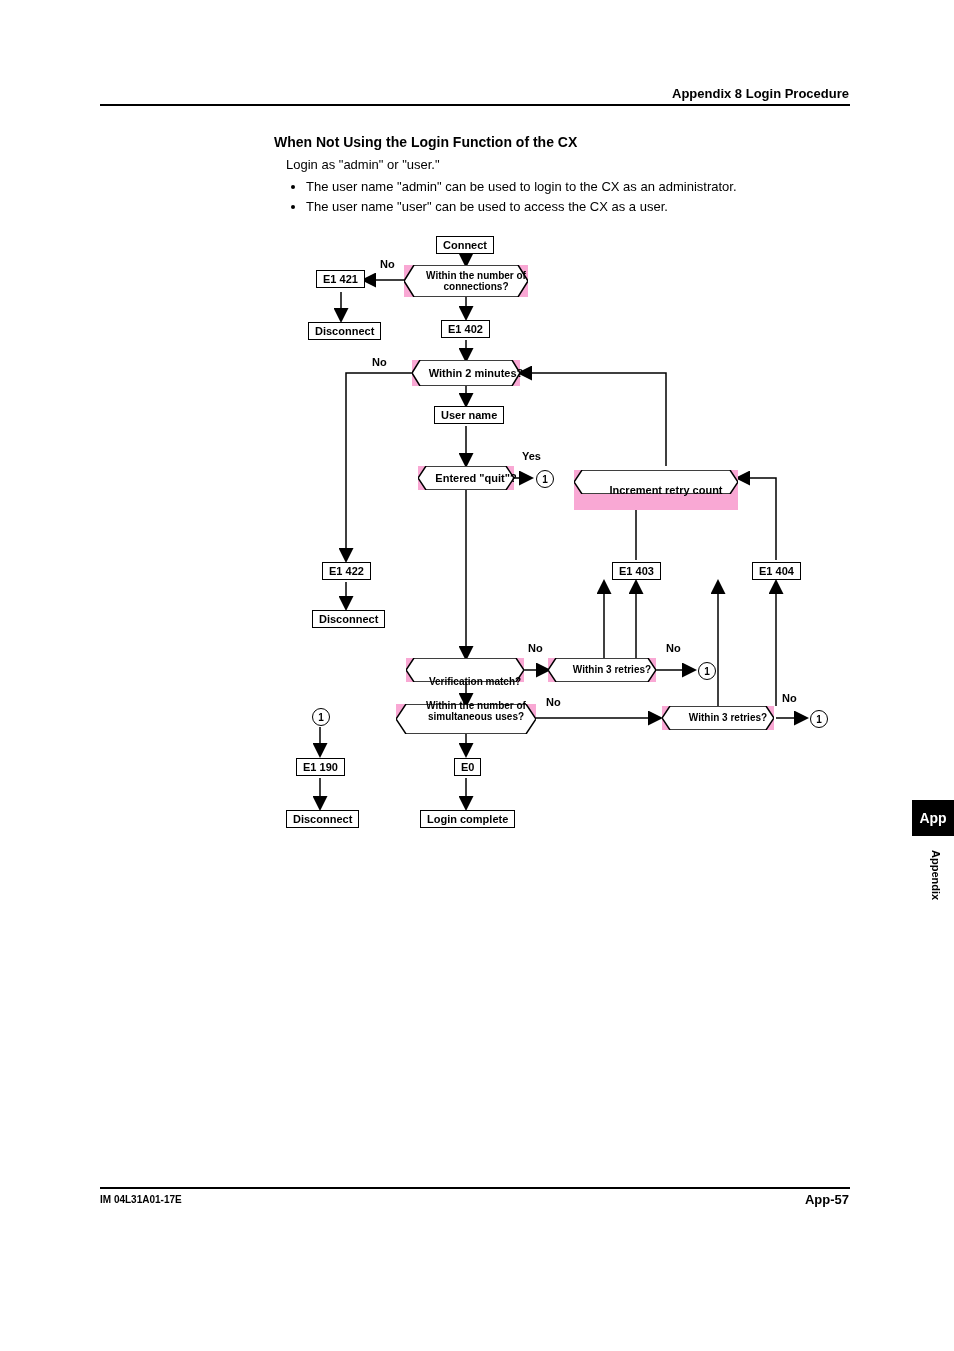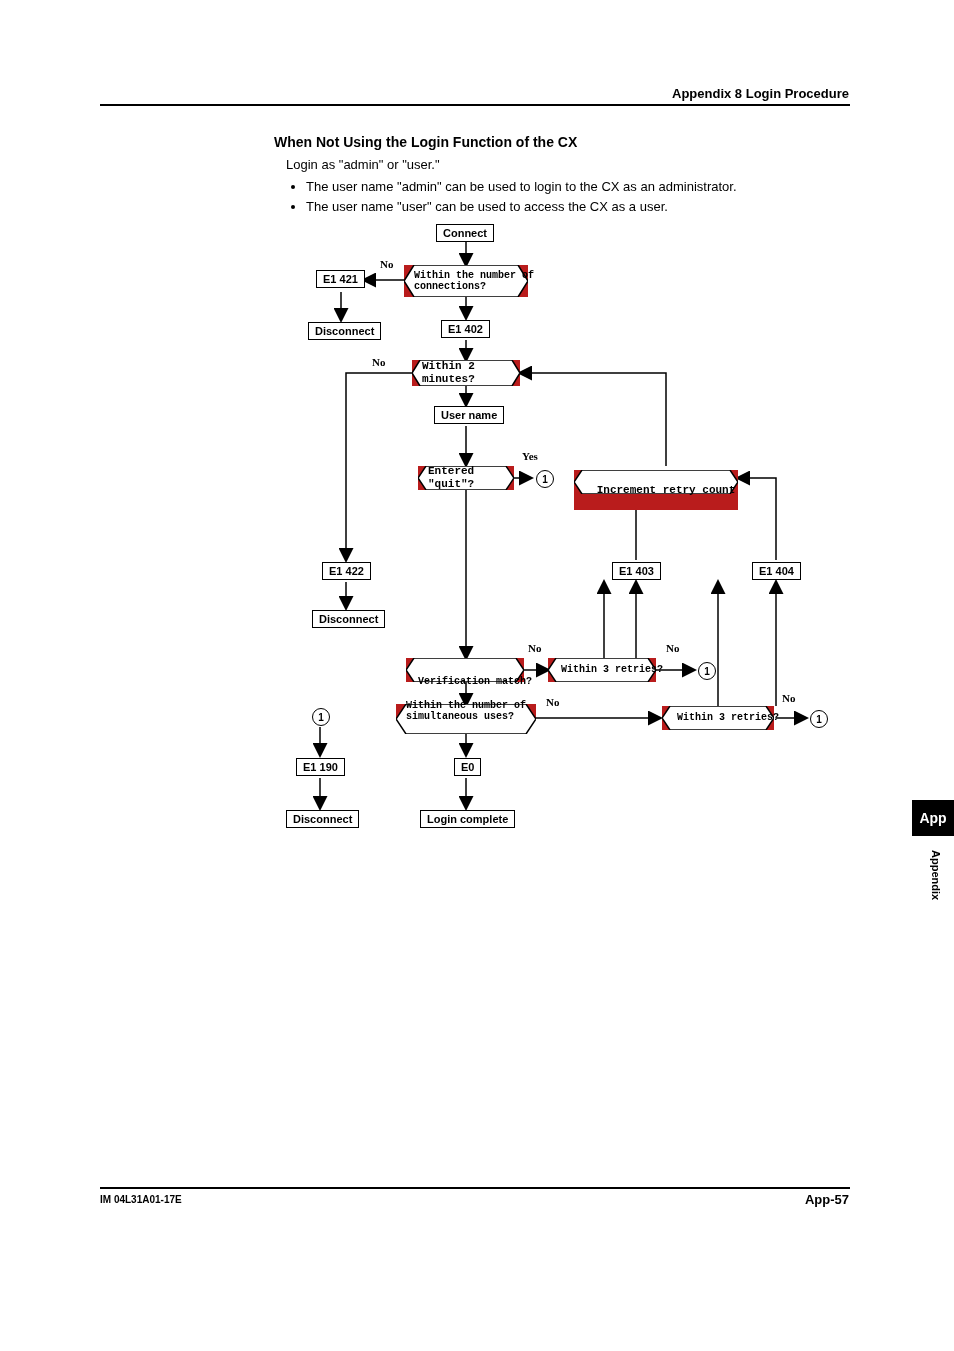--- a/index.html
+++ b/index.html
@@ -61,31 +61,29 @@
     background: #fff;
     white-space: nowrap;
   }
   .hex {
     position: absolute;
     font-size: 11px;
     font-weight: bold;
     display: flex;
     align-items: center;
     justify-content: center;
-    text-align: left;
-    background: #b91c1c;
-    font-family: Liberation Mono, monospace;
+    text-align: center;
+    background: #f9a8d4;
   }
   .hex-svg { position:absolute; left:0; top:0; }
   .hex-label { position:absolute; left:0; top:0; width:100%; height:100%; display:flex; align-items:center; justify-content:center; padding:0 10px; line-height:1.15; }
   .edge-lbl {
     position: absolute;
     font-size: 11px;
     font-weight: bold;
-    font-family: Liberation Serif, serif;
   }
   .circle {
     position: absolute;
     width: 16px;
     height: 16px;
     border: 1.5px solid #000;
     border-radius: 50%;
     font-size: 10px;
     font-weight: bold;
     display:flex; align-items:center; justify-content:center;
@@ -206,21 +204,21 @@
 
     <line x1="180" y1="512" x2="180" y2="535" stroke="#000" stroke-width="1.5" marker-end="url(#ah)"></line>
 
     <line x1="180" y1="558" x2="180" y2="588" stroke="#000" stroke-width="1.5" marker-end="url(#ah)"></line>
 
     <line x1="350" y1="438" x2="350" y2="362" stroke="#000" stroke-width="1.5" marker-end="url(#ah)"></line>
 
     <line x1="490" y1="486" x2="490" y2="362" stroke="#000" stroke-width="1.5" marker-end="url(#ah)"></line>
   </svg>
 
-  <div class="box" style="left:150px; top:4px;">Connect</div>
+  <div class="box" style="left:150px; top:16px;">Connect</div>
 
   <div class="hex" style="left:118px; top:45px; width:124px; height:32px;">
     <svg class="hex-svg" width="124" height="32">
         <polygon points="10,0 114,0 124,16 114,32 10,32 0,16" fill="#fff" stroke="#000" stroke-width="1.5"></polygon>
       </svg>
     <div class="hex-label" style="font-size:10px;">Within the number of connections?</div>
   </div>
 
   <div class="box" style="left:30px; top:50px;">E1 421</div>
   <div class="box" style="left:22px; top:102px;">Disconnect</div>

